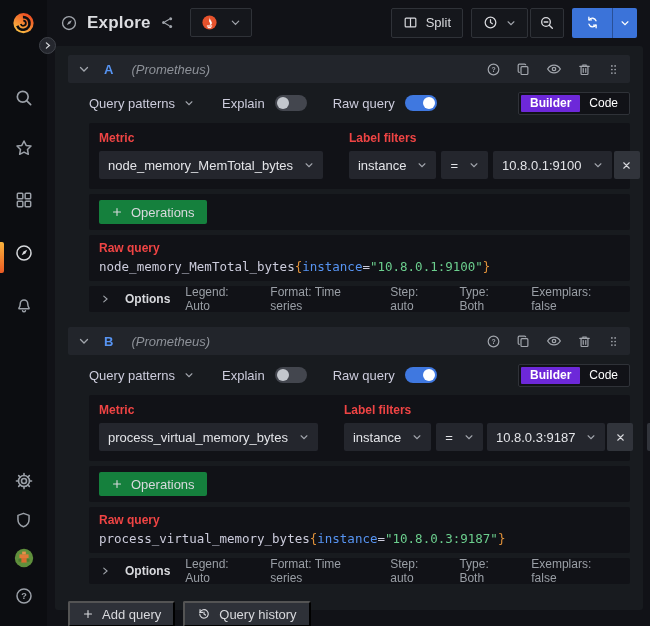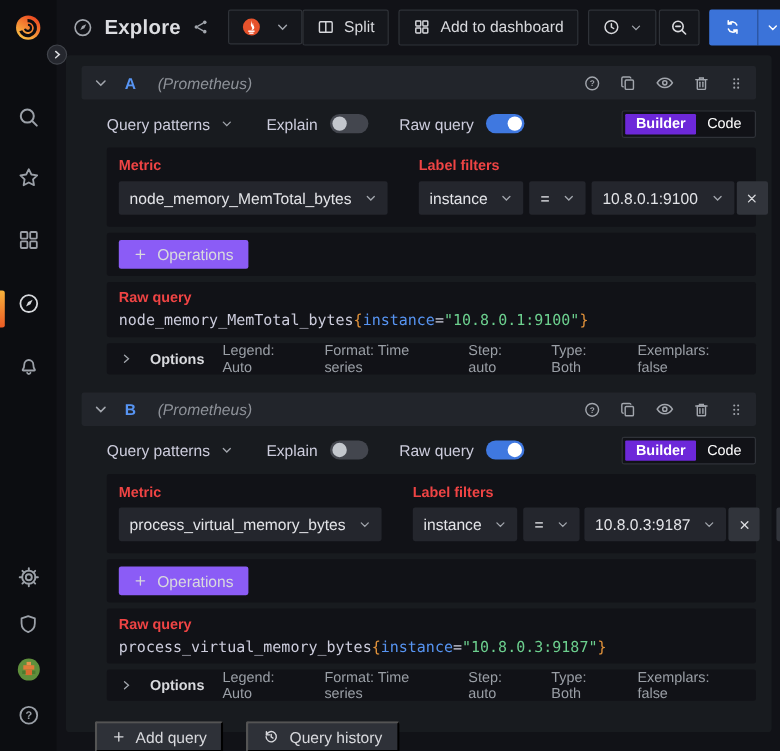--- a/index.html
+++ b/index.html
@@ -61,37 +61,37 @@
 
   .ebox { background:#111217; border-radius:2px; margin-bottom:5px; }
   .metric-box { padding:8px 10px 10px; display:flex; gap:26px; }
   .flabel { font-size:12px; font-weight:700; color:#ef4444; margin-bottom:6px; }
   .sel-row { display:flex; align-items:center; }
   .select { height:28px; background:#24262d; border-radius:2px; display:flex; align-items:center; gap:11px; padding:0 9px; font-size:13px; color:#e3e4e8; cursor:pointer; white-space:nowrap; }
   .sq-btn { width:26px; height:28px; background:#31343b; border-radius:2px; display:flex; align-items:center; justify-content:center; color:#d8d9dd; cursor:pointer; }
   .plus-btn { width:30px; margin-left:14px; }
 
   .ops-box { padding:6px 10px; }
-  .gray-btn { height:24px; padding:0 12px; background:#8b5cf6; border-radius:2px; font-size:13px; font-weight:500; color:#d8d9dd; display:inline-flex; gap:8px; align-items:center; cursor:pointer; }
+  .gray-btn { height:24px; padding:0 12px; background:#15803d; border-radius:2px; font-size:13px; font-weight:500; color:#d8d9dd; display:inline-flex; gap:8px; align-items:center; cursor:pointer; }
 
   .raw-box { padding:6px 10px 7px; }
   .code { font-family:"DejaVu Sans Mono", monospace; font-size:12.5px; color:#ccccdc; margin-top:4px; white-space:nowrap; }
   .c-brace { color:#e0913a; }
   .c-label { color:#5794f2; }
   .c-str { color:#6ccf8e; }
 
   .opts-box { height:26px; display:flex; align-items:center; padding:0 11px; gap:15px; font-size:12px; color:#9a9fa6; }
   .opts-box .caret { cursor:pointer; color:#a2a6ad; }
   .opts-title { font-weight:700; color:#d8d9dd; }
 
   .q-block { margin-bottom:0; }
   .q-block + .q-block { margin-top:15px; }
 
   .footer-row { margin-top:17px; display:flex; gap:8px; }
-  .f-btn { height:26px; padding:0 12px; background:#2e3138; border-radius:2px; display:flex; align-items:center; gap:8px; font-size:13px; font-weight:500; color:#d8d9dd; cursor:pointer;margin-left:11px; }
+  .f-btn { height:26px; padding:0 12px; background:#2e3138; border-radius:2px; display:flex; align-items:center; gap:8px; font-size:13px; font-weight:500; color:#d8d9dd; cursor:pointer; }
 </style>
 </head>
 <body>
 
 <aside class="sidebar">
   <div class="snav" style="top:9px">
     <svg width="27" height="27" viewBox="0 0 24 24">
       <defs>
         <linearGradient id="glogo" x1="0" y1="1" x2="0.6" y2="0">
           <stop offset="0" stop-color="#fcd24a"></stop>
@@ -213,31 +213,20 @@
   <div class="tb-right">
     <button class="tb-btn">
       <span>
         <svg width="15" height="15" viewBox="0 0 24 24" fill="none" stroke="currentColor" stroke-width="1.9">
             <rect x="3.5" y="5" width="17" height="14" rx="1.5"></rect>
             <line x1="12" y1="5" x2="12" y2="19"></line>
           </svg>
       </span>
       <span>Split</span>
     </button>
-    <button class="tb-btn">
-      <span>
-        <svg width="15" height="15" viewBox="0 0 24 24" fill="none" stroke="currentColor" stroke-width="1.9">
-          <rect x="4" y="4" width="6.6" height="6.6" rx="1"></rect>
-            <rect x="13.4" y="4" width="6.6" height="6.6" rx="1"></rect>
-          <rect x="4" y="13.4" width="6.6" height="6.6" rx="1"></rect>
-            <rect x="13.4" y="13.4" width="6.6" height="6.6" rx="1"></rect>
-        </svg>
-      </span>
-      <span>Add to dashboard</span>
-    </button>
     <div class="tb-group">
       <button class="tb-btn">
         <span>
           <svg width="15" height="15" viewBox="0 0 24 24" fill="none" stroke="currentColor" stroke-width="2" stroke-linecap="round">
               <circle cx="12" cy="12" r="8.5"></circle>
               <path d="M12 7.5V12l3 2"></path>
             </svg>
         </span>
         <span style="color:#a2a6ad">
           <svg width="10" height="10" viewBox="0 0 24 24" fill="none" stroke="currentColor" stroke-width="2.6" stroke-linecap="round">

